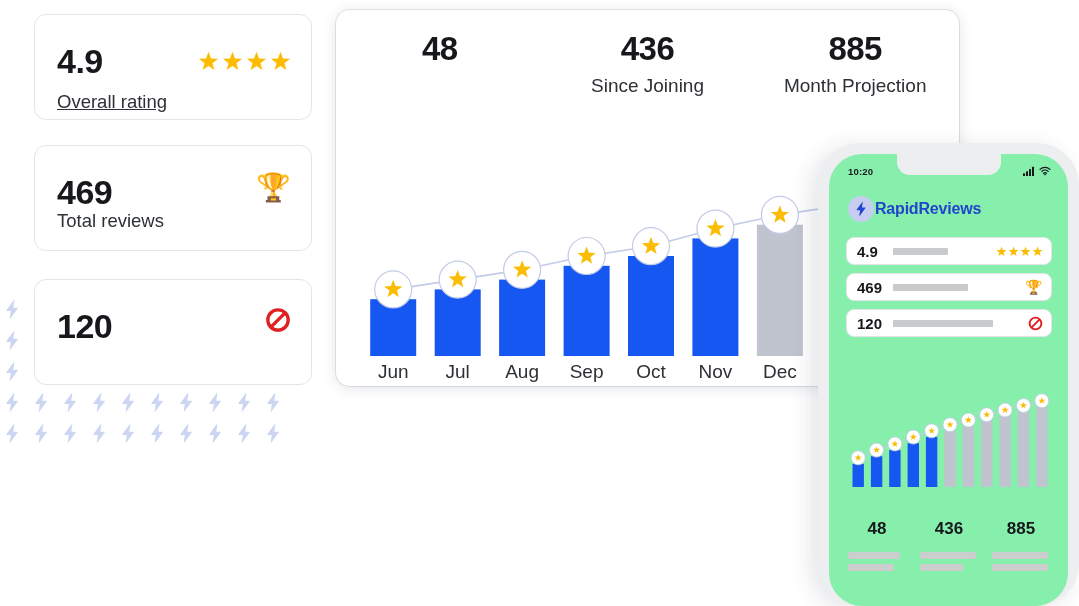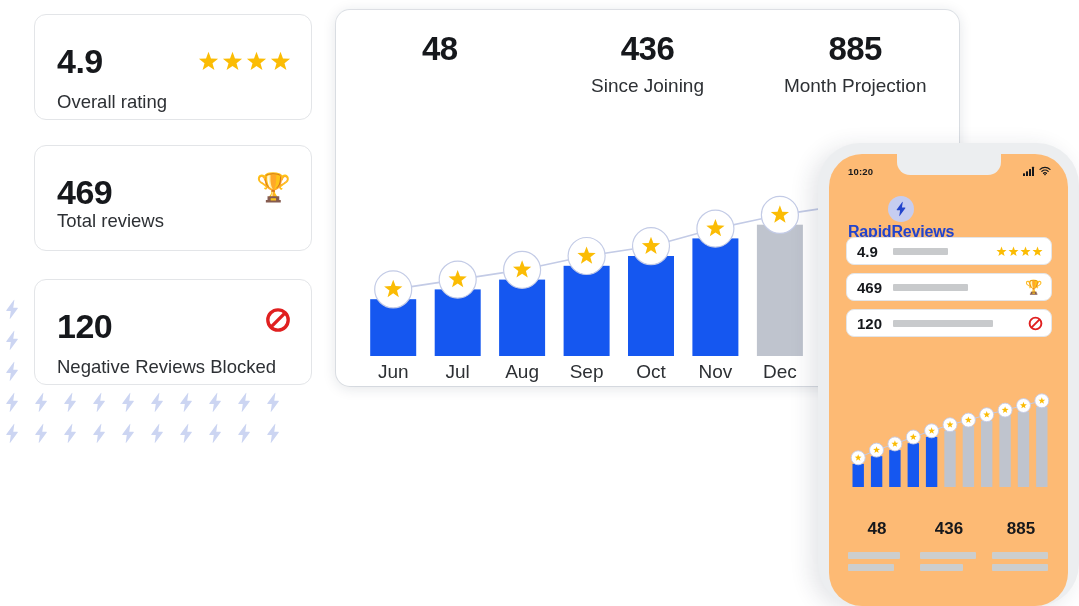--- a/index.html
+++ b/index.html
@@ -61,21 +61,21 @@
     line-height: 1;
     white-space: nowrap;
   }
   .stat-card .badge {
     position: absolute;
     right: 20px;
   }
 
   #card-rating  { left: 34px;  top: 14px;  width: 278px; height: 106px; }
   #card-rating  .num { top: 29px; }
-  #card-rating  .lbl { top: 78px; }
+  #card-rating  .lbl { top: 78px; text-decoration: underline; }
   #card-rating  .badge { top: 36px; right: 20px; }
 
   #card-total   { left: 34px;  top: 145px; width: 278px; height: 106px; }
   #card-total   .num { top: 29px; }
   #card-total   .lbl { top: 66px; }
   #card-total   .badge { top: 28px; right: 20px; font-size: 28px; line-height: 1; }
 
   #card-blocked { left: 34px;  top: 279px; width: 278px; height: 106px; }
   #card-blocked .num { top: 29px; }
   #card-blocked .lbl { top: 78px; }
@@ -144,21 +144,21 @@
     background: #eceef0;
     border-radius: 42px;
     box-shadow: -7px 4px 22px rgba(30,40,65,0.12);
   }
   #phone-screen {
     position: absolute;
     left: 11px;
     top: 11px;
     width: 239px;
     height: 452px;
-    background: #fdba74;
+    background: #86efac;
     border-radius: 33px;
     overflow: hidden;
   }
   #phone-notch {
     position: absolute;
     left: 50%;
     transform: translateX(-50%);
     top: 0;
     width: 104px;
     height: 21px;
@@ -191,21 +191,20 @@
     align-items: center;
     gap: 4px;
   }
   #brand-row {
     position: absolute;
     left: 19px;
     top: 42px;
     display: flex;
     align-items: center;
     gap: 1px;
-    flex-direction: column;
   }
   #brand-logo {
     width: 26px; height: 26px;
     border-radius: 50%;
     background: #c6cdf0;
     display: flex;
     align-items: center;
     justify-content: center;
   }
   #brand-name {
@@ -455,21 +454,20 @@
 </div>
 
 <div class="stat-card" id="card-total">
   <div class="num">469</div>
   <div class="lbl">Total reviews</div>
   <div class="badge">🏆</div>
 </div>
 
 <div class="stat-card" id="card-blocked">
   <div class="num">120</div>
-  <div class="lbl">Negative Reviews Blocked</div>
   <div class="badge" id="blocked-badge"><svg width="26" height="26" viewBox="0 0 24 24">
         <circle cx="12" cy="12" r="9.4" fill="none" stroke="#e02020" stroke-width="3.1"></circle>
         <line x1="5.4" y1="18.6" x2="18.6" y2="5.4" stroke="#e02020" stroke-width="3.1" stroke-linecap="butt"></line>
       </svg></div>
 </div>
 
 <div id="chart-card">
   <div id="kpi-row">
     <div class="kpi">
       <div class="kpi-num">48</div>

